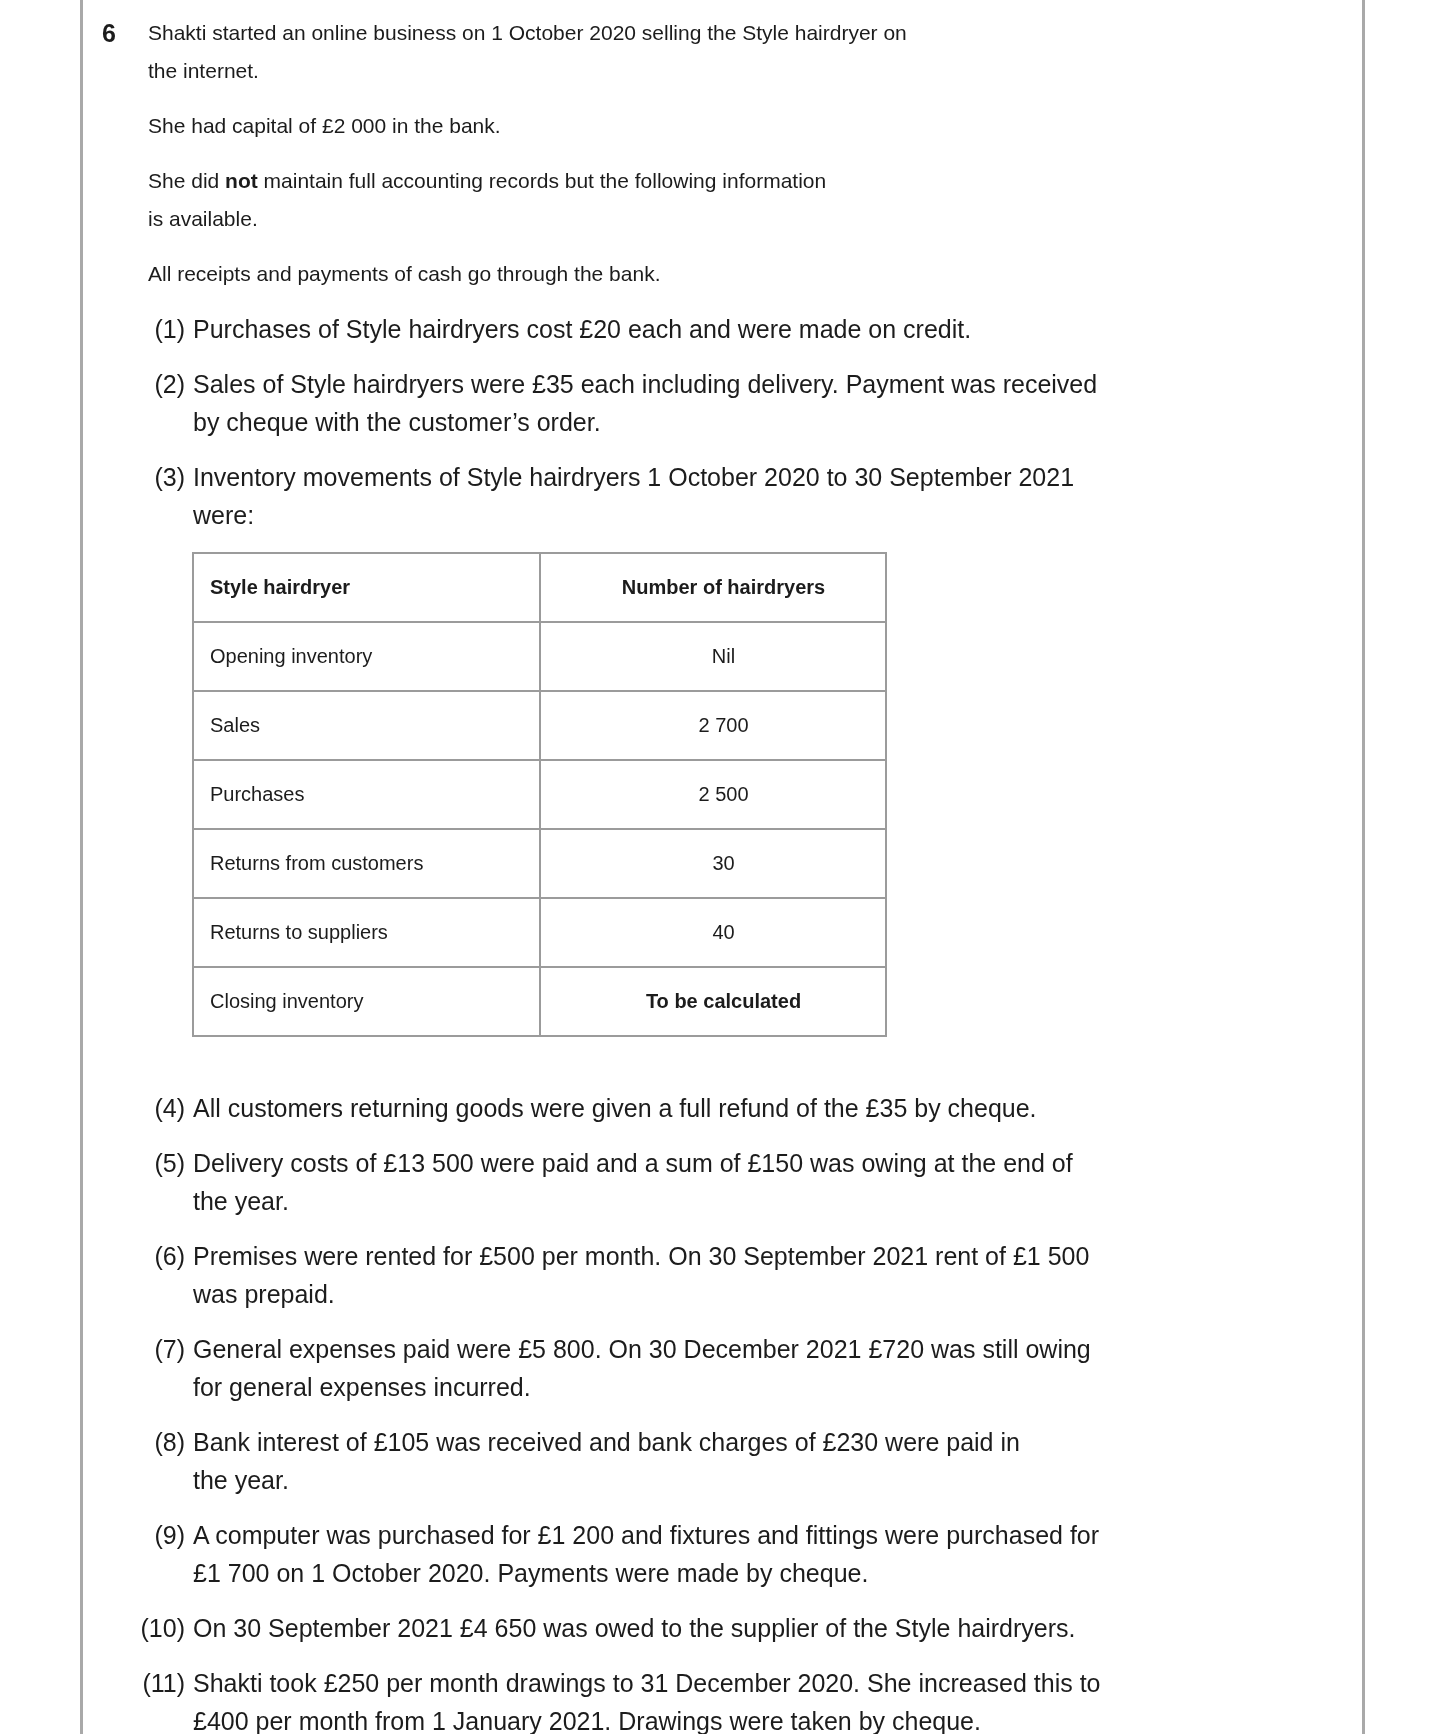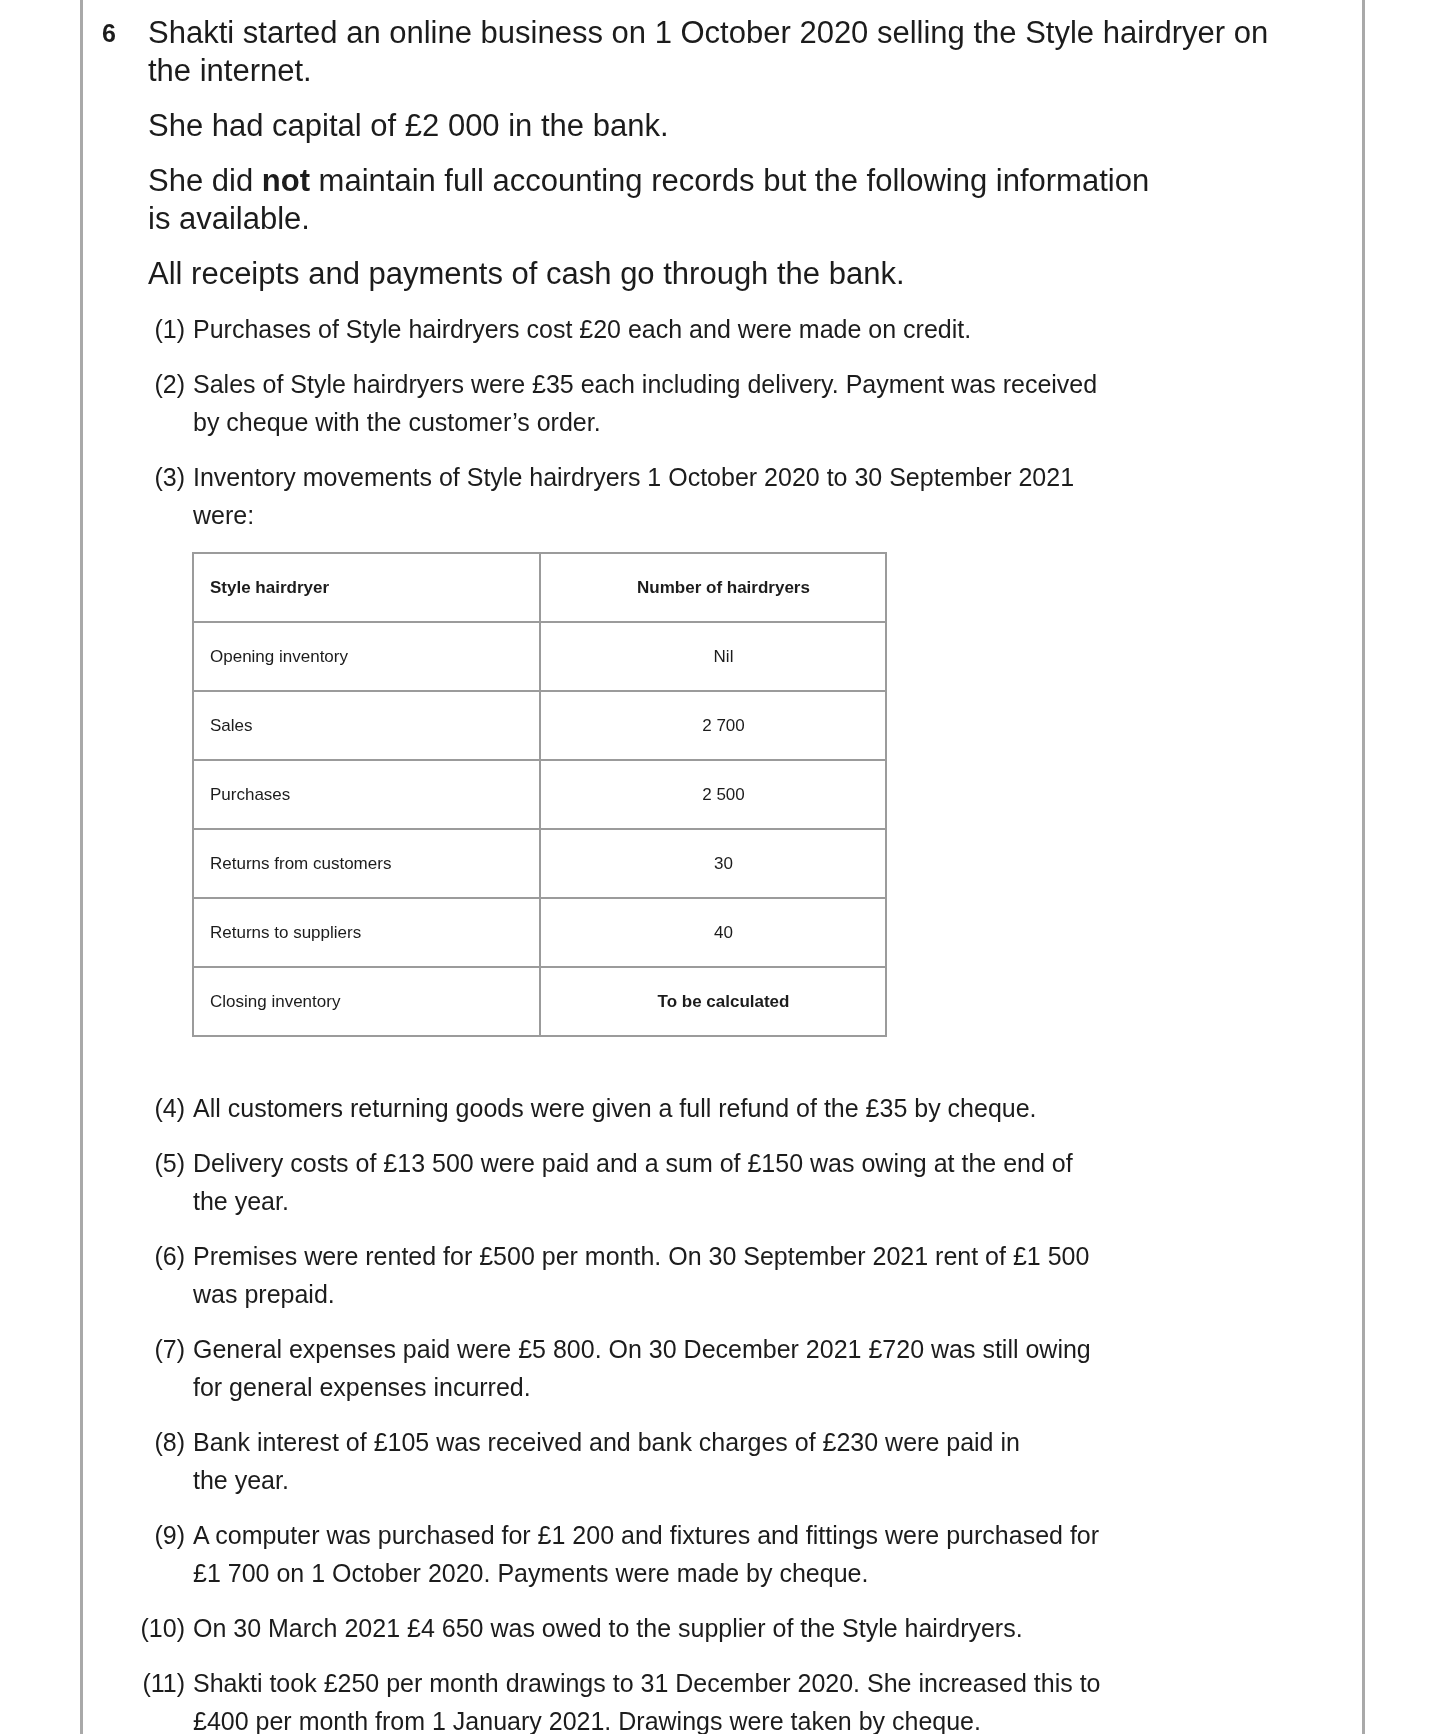--- a/index.html
+++ b/index.html
@@ -36,21 +36,21 @@
   .q-num {
     flex: 0 0 46px;
     font-size: 25px;
     font-weight: 700;
     line-height: 38px;
   }
   .q-body { flex: 1 1 auto; max-width: 1210px; }
 
   .para {
     margin: 0 0 17px 0;
-    font-size: 31px;
+    font-size: 21px;
     line-height: 38px;
     white-space: pre-line;
   }
   .bold { font-weight: 700; }
 
   .item {
     display: flex;
     margin: 0 0 17px 0;
     font-size: 25px;
     line-height: 38px;
@@ -65,21 +65,21 @@
   .item-text {
     flex: 1 1 auto;
     white-space: pre-line;
   }
 
   table.inv-table {
     border-collapse: collapse;
     margin: 18px 0 52px 44px;
     table-layout: fixed;
     width: 693px;
-    font-size: 17px;
+    font-size: 20px;
   }
   .inv-table th, .inv-table td {
     border: 2px solid #9b9b9b;
     height: 69px;
     box-sizing: border-box;
     vertical-align: middle;
     font-weight: 400;
     padding-left: 22px;
   }
   .inv-table .col-label { width: 347px; }
@@ -189,21 +189,21 @@
           <div class="item-text">Bank interest of £105 was received and bank charges of £230 were paid in
 the year.</div>
         </div>
         <div class="item">
           <div class="item-num">(9)</div>
           <div class="item-text">A computer was purchased for £1 200 and fixtures and fittings were purchased for
 £1 700 on 1 October 2020. Payments were made by cheque.</div>
         </div>
         <div class="item">
           <div class="item-num">(10)</div>
-          <div class="item-text">On 30 March 2021 £4 650 was owed to the supplier of the Style hairdryers.</div>
+          <div class="item-text">On 30 September 2021 £4 650 was owed to the supplier of the Style hairdryers.</div>
         </div>
         <div class="item">
           <div class="item-num">(11)</div>
           <div class="item-text">Shakti took £250 per month drawings to 31 December 2020. She increased this to
 £400 per month from 1 January 2021. Drawings were taken by cheque.</div>
         </div>
 
       </div>
     </div>
   </div>

